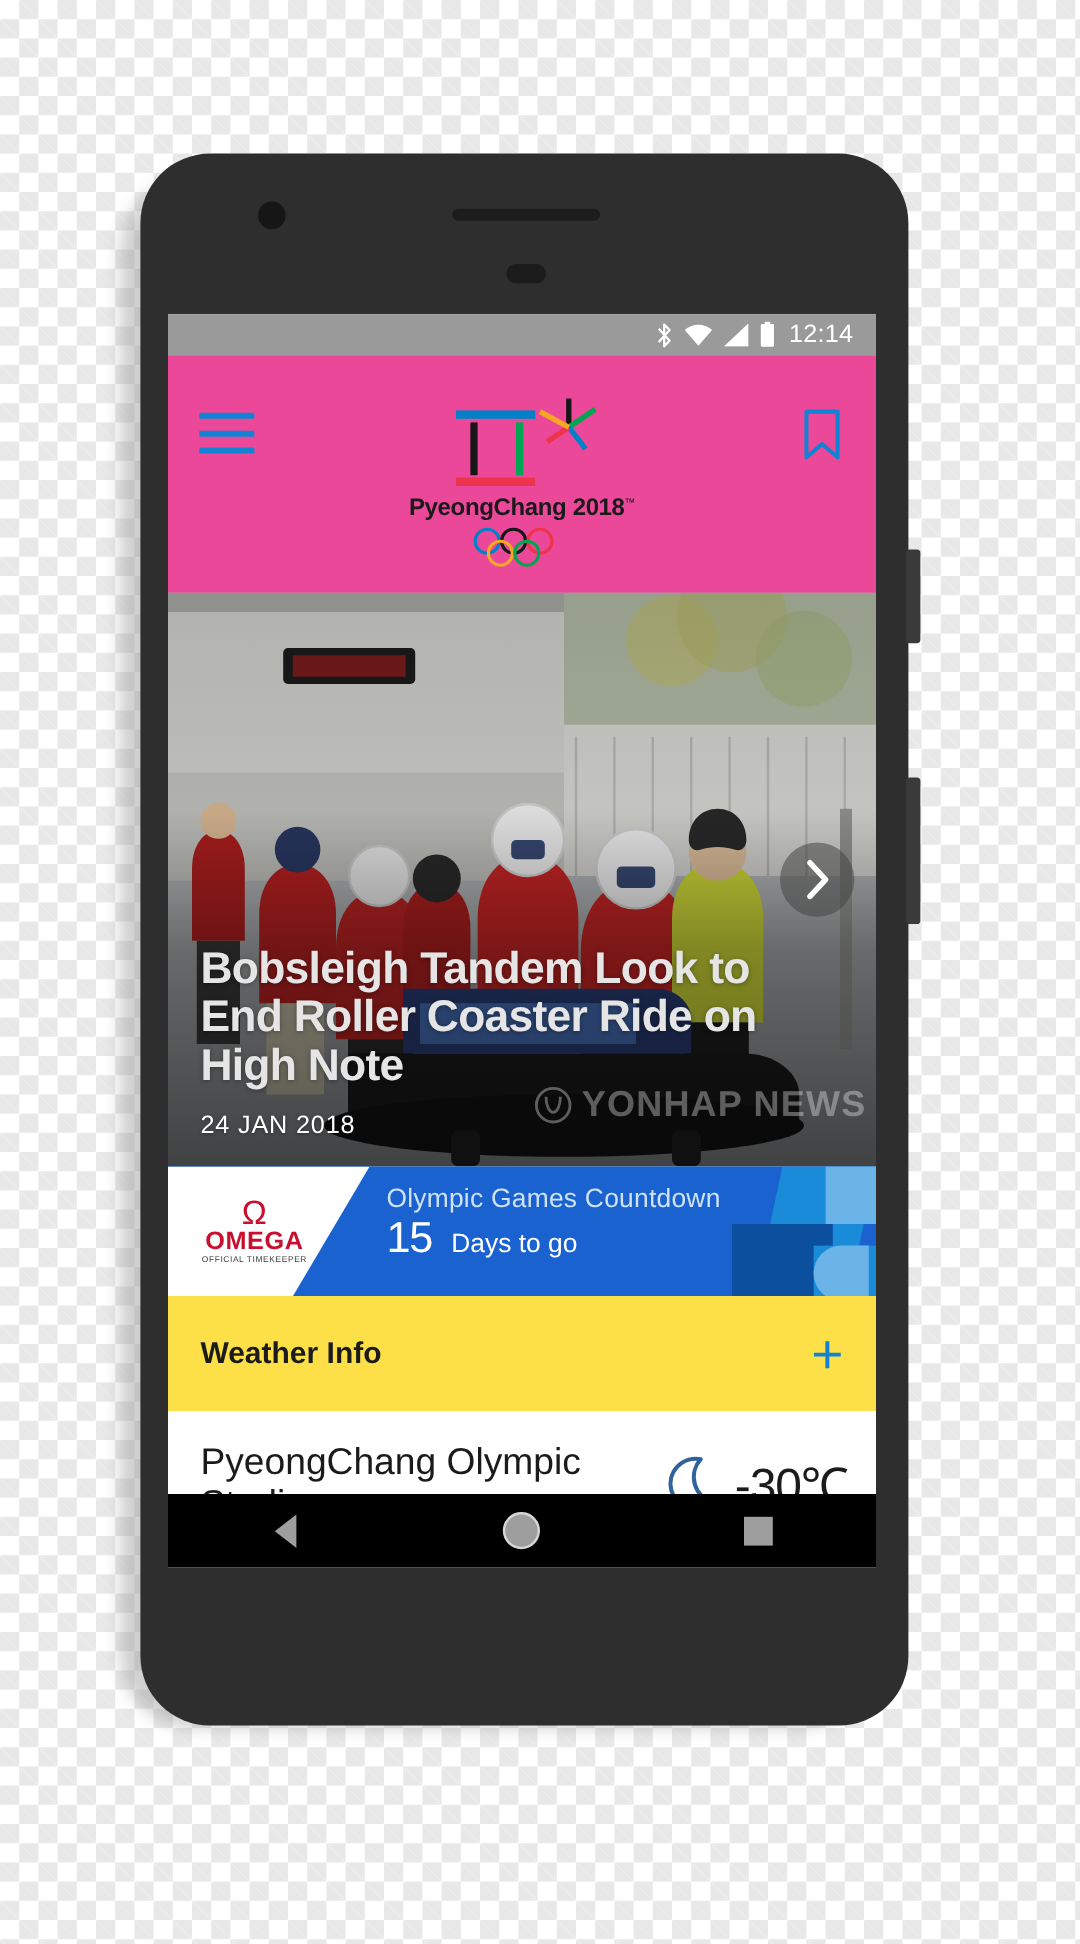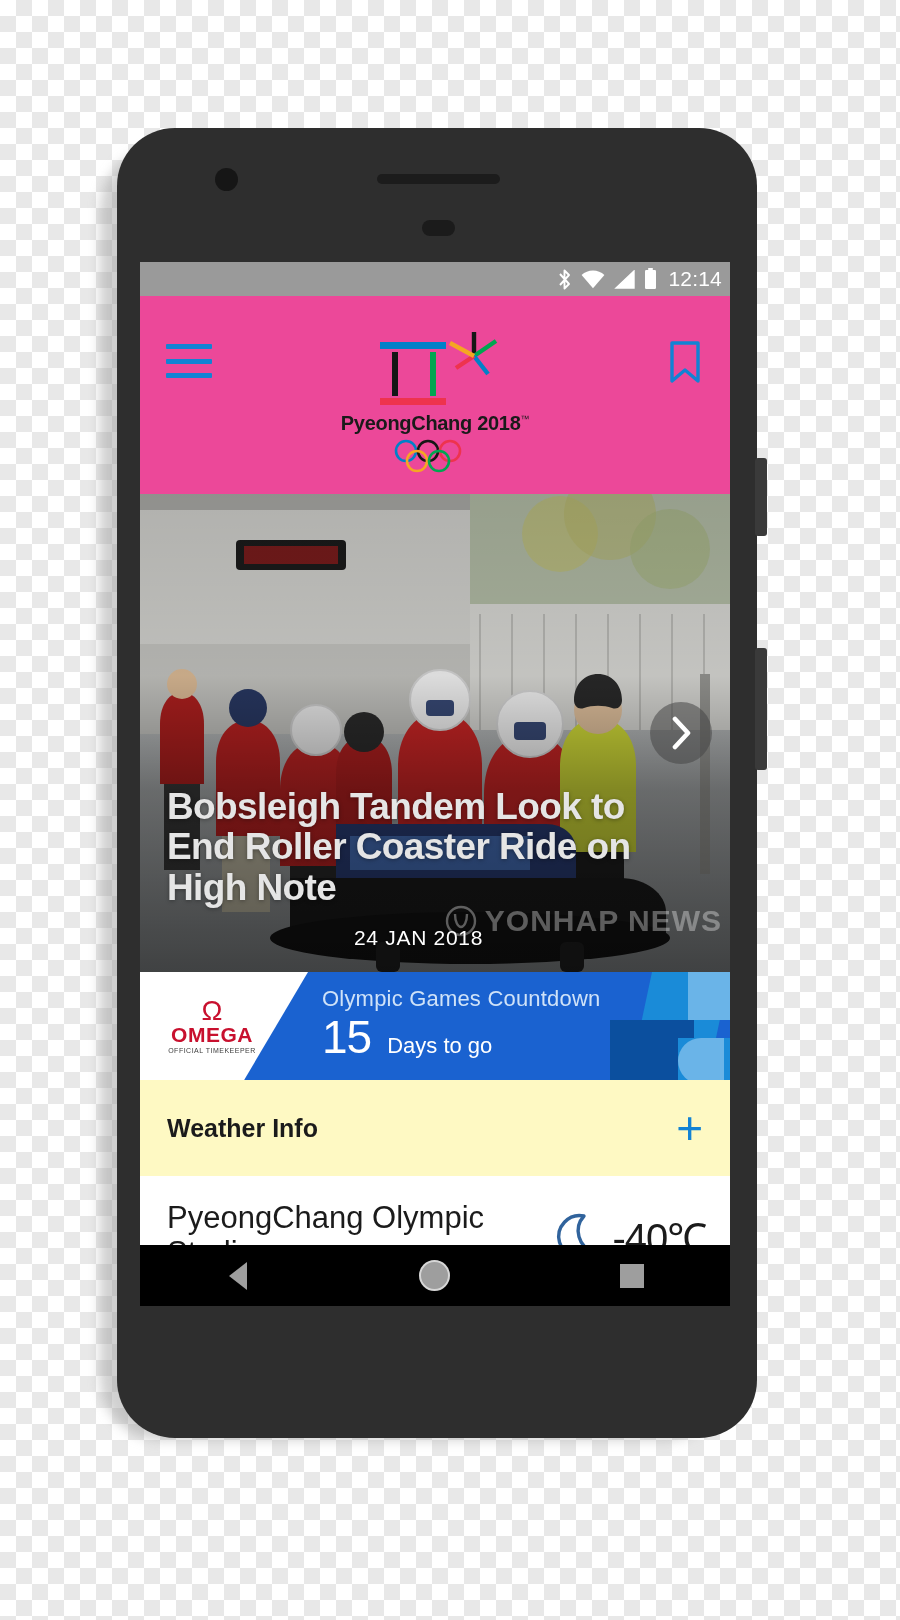--- a/index.html
+++ b/index.html
@@ -63,21 +63,21 @@
     position:absolute; left:140px; top:262px;
     width:590px; height:1044px;
     background:#fff;
     overflow:hidden;
   }
 
   
   #status-bar{
     height:34px; background:#9a9a9a;
     display:flex; align-items:center; justify-content:flex-end;
-    padding-right:8px; gap:9px;
+    padding-right:19px; gap:9px;
   }
   .sb-icon{ display:flex; align-items:center; }
   #status-time{
     color:#fff; font-size:21px; font-weight:400;
     letter-spacing:.2px; margin-left:2px;
   }
 
   
   #app-bar{
     height:198px; background:#ec4899; position:relative;
@@ -129,21 +129,20 @@
     cursor:pointer;
   }
   #hero-text{ position:absolute; left:27px; right:60px; bottom:22px; }
   #hero-title{
     color:#e5e5e5; font-size:37px; line-height:1.09; font-weight:700;
     letter-spacing:-.6px; text-shadow:0 1px 4px rgba(0,0,0,.35);
   }
   #hero-date{
     margin-top:18px; color:#ffffff; font-size:21px; letter-spacing:.7px;
     text-shadow:0 1px 3px rgba(0,0,0,.4);
-    text-align:center;
   }
   #yonhap-watermark{
     position:absolute; right:8px; bottom:34px;
     display:flex; align-items:center; gap:8px;
     color:rgba(255,255,255,.34); font-size:30px; font-weight:700;
     letter-spacing:1px;
   }
 
   
   #countdown{
@@ -164,27 +163,27 @@
   #omega-sub{ font-size:7px; letter-spacing:.5px; color:#3b3b3b; margin-top:1px; }
   .cd-shape{ position:absolute; }
   #cd-s1{ right:0;   top:0;    width:78px; height:108px; background:#1a8bd8; transform:skewX(-12deg); transform-origin:top right;}
   #cd-s2{ right:0;   top:0;    width:42px; height:48px;  background:#6ab4e8; }
   #cd-s3{ right:36px; top:48px; width:84px; height:60px; background:#0b4f9e; }
   #cd-s4{ right:0;   top:66px; width:52px; height:42px;  background:#1a8bd8; }
   #cd-s5{ right:6px; top:66px; width:46px; height:46px;  background:#6ab4e8; border-radius:50% 0 0 50%; }
   #cd-text{ position:absolute; left:182px; top:14px; }
   #cd-label{ color:#cfe2f8; font-size:22px; letter-spacing:.2px; }
   #cd-row{ display:flex; align-items:baseline; gap:16px; margin-top:-2px; }
-  #cd-days{ color:#fff; font-size:46px; font-weight:400; letter-spacing:-1px; }
+  #cd-days{ color:#fff; font-size:36px; font-weight:400; letter-spacing:-1px; }
   #cd-unit{ color:#ffffff; font-size:22px; }
 
   
   #weather-header{
     height:96px; display:flex; align-items:center; justify-content:space-between;
-    padding:0 27px; background:#fef9c3;
+    padding:0 27px; background:#fde047;
   }
   #weather-title{ font-size:25px; font-weight:700; color:#1b1b1b; }
   #weather-expand{ color:#1283d4; font-size:46px; line-height:1; font-weight:300; cursor:pointer; }
   #weather-row{
     display:flex; align-items:center; justify-content:space-between;
     padding:0 24px 0 27px; background:#fff; height:120px;
   }
   #weather-venue{ font-size:31px; color:#1b1b1b; line-height:1.12; max-width:330px; }
   #weather-right{ display:flex; align-items:center; gap:12px; }
   #weather-temp{ font-size:40px; color:#1b1b1b; letter-spacing:-1px; white-space:nowrap; }
@@ -424,21 +423,21 @@
     <span id="weather-title">Weather Info</span>
     <span id="weather-expand">+</span>
   </div>
 
   <div id="weather-row">
     <span id="weather-venue">PyeongChang Olympic Stadium</span>
     <span id="weather-right">
       <svg width="52" height="52" viewBox="0 0 52 52">
         <path d="M36 6a21 21 0 1 0 10 36A22 22 0 0 1 36 6z" fill="none" stroke="#30639c" stroke-width="3.4" stroke-linejoin="round"></path>
       </svg>
-      <span id="weather-temp">-40℃</span>
+      <span id="weather-temp">-30℃</span>
     </span>
   </div>
 
   <div id="nav-bar">
     <span class="nav-btn">
         <i id="nav-back"></i>
       </span>
     <span class="nav-btn">
         <i id="nav-home"></i>
       </span>

